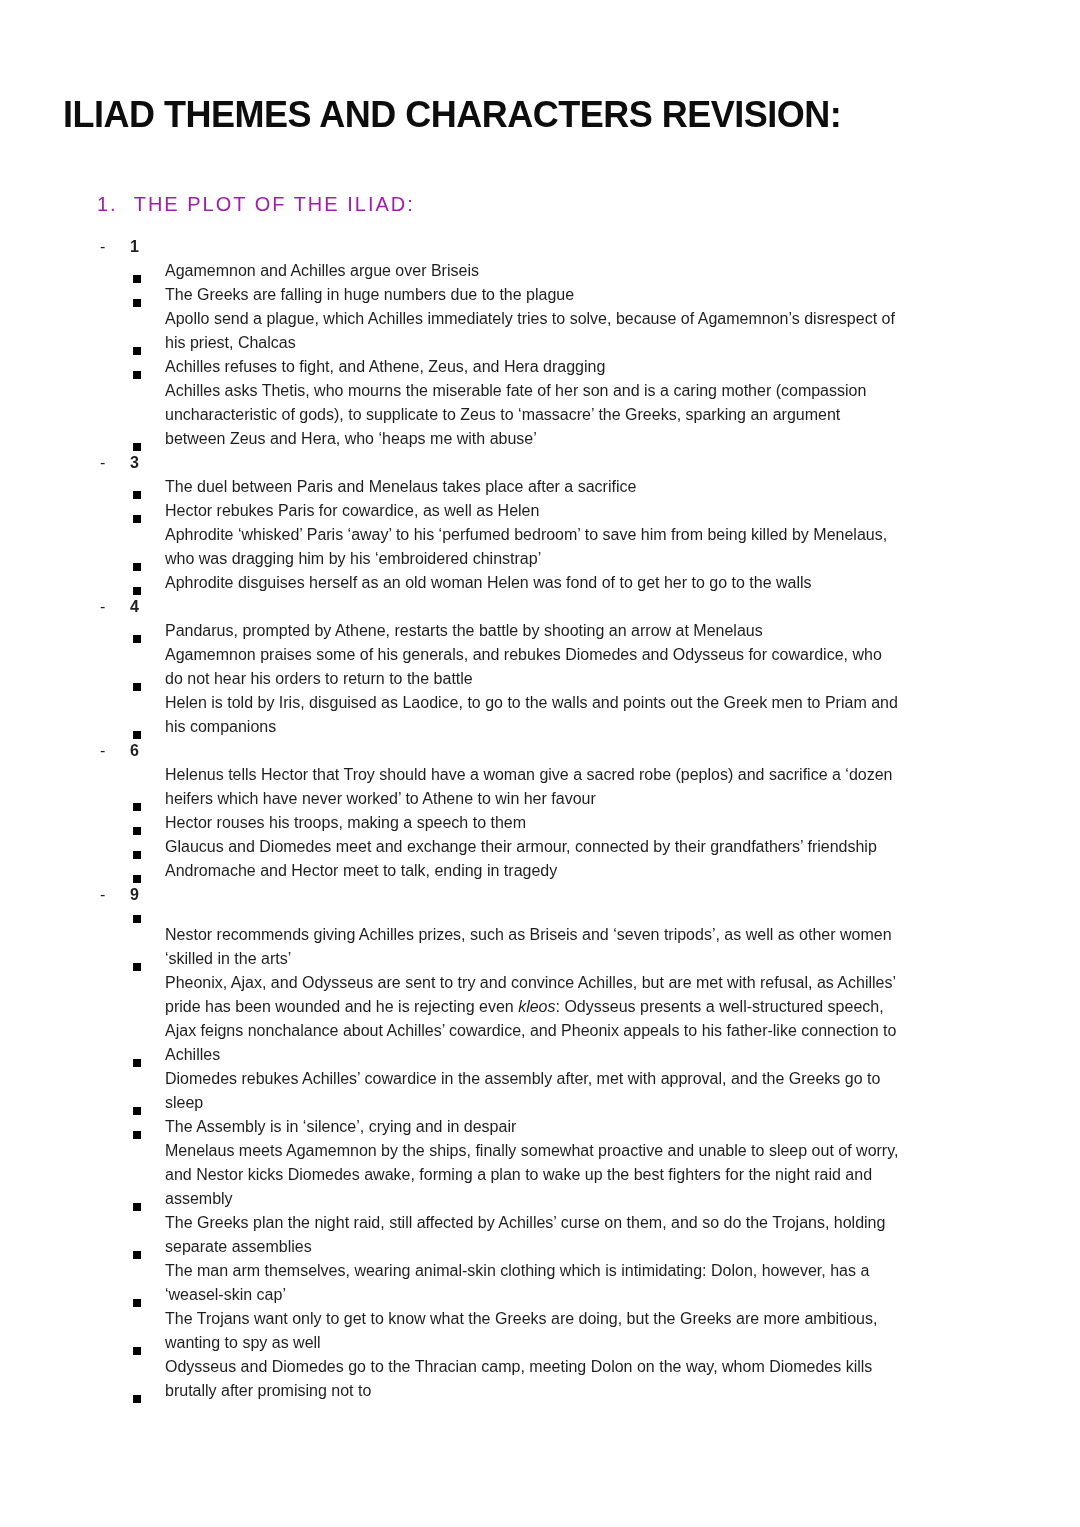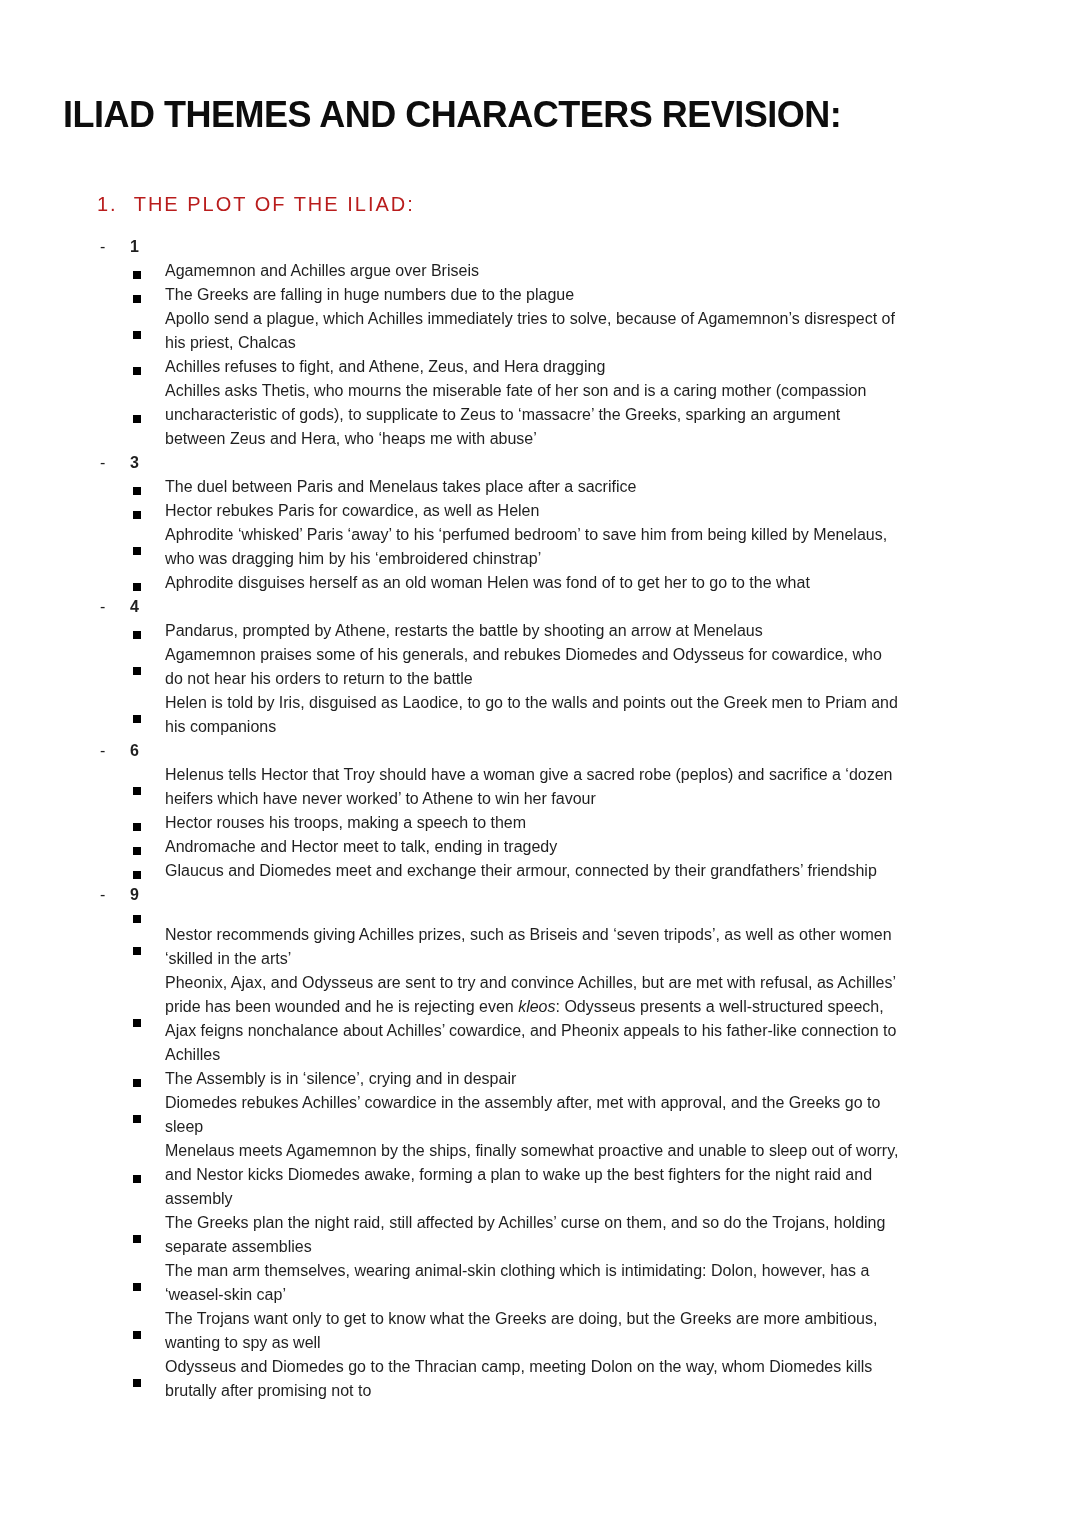--- a/index.html
+++ b/index.html
@@ -24,21 +24,21 @@
     font-weight: 700;
     letter-spacing: -0.5px;
     color: #0d0d0d;
     line-height: 1.15;
   }
   .section-heading {
     margin: 56px 0 0 97px;
     font-size: 20px;
     font-weight: 400;
     letter-spacing: 2px;
-    color: #b91c1c;
+    color: #a21caf;
     line-height: 26px;
   }
   .section-heading .h-num {
     display: inline-block;
     margin-right: 16px;
   }
   .plot-list {
     margin-top: 18px;
     font-size: 16px;
     line-height: 24px;
@@ -50,21 +50,21 @@
   .section-head .dash {
     display: inline-block;
     width: 30px;
     font-weight: 400;
   }
   .section-head .book-num {
     font-weight: 700;
   }
   .item {
     display: flex;
-    align-items: center;
+    align-items: flex-end;
     padding-left: 133px;
     padding-right: 60px;
   }
   .bullet {
     flex: 0 0 8px;
     width: 8px;
     height: 8px;
     background: #000000;
     margin-top: 8px;
     margin-right: 24px;
@@ -118,21 +118,21 @@
         <div class="item">
           <span class="bullet"></span>
           <span class="item-text"><span>Hector rebukes Paris for cowardice, as well as Helen</span></span>
         </div>
         <div class="item">
           <span class="bullet"></span>
           <span class="item-text"><span>Aphrodite ‘whisked’ Paris ‘away’ to his ‘perfumed bedroom’ to save him from being killed by Menelaus, who was dragging him by his ‘embroidered chinstrap’</span></span>
         </div>
         <div class="item">
           <span class="bullet"></span>
-          <span class="item-text"><span>Aphrodite disguises herself as an old woman Helen was fond of to get her to go to the what</span></span>
+          <span class="item-text"><span>Aphrodite disguises herself as an old woman Helen was fond of to get her to go to the walls</span></span>
         </div>
       </div>
       <div class="section">
         <div class="section-head"><span class="dash">-</span><span class="book-num">4</span></div>
         <div class="item">
           <span class="bullet"></span>
           <span class="item-text"><span>Pandarus, prompted by Athene, restarts the battle by shooting an arrow at Menelaus</span></span>
         </div>
         <div class="item">
           <span class="bullet"></span>
@@ -148,47 +148,47 @@
         <div class="item">
           <span class="bullet"></span>
           <span class="item-text"><span>Helenus tells Hector that Troy should have a woman give a sacred robe (peplos) and sacrifice a ‘dozen heifers which have never worked’ to Athene to win her favour</span></span>
         </div>
         <div class="item">
           <span class="bullet"></span>
           <span class="item-text"><span>Hector rouses his troops, making a speech to them</span></span>
         </div>
         <div class="item">
           <span class="bullet"></span>
+          <span class="item-text"><span>Glaucus and Diomedes meet and exchange their armour, connected by their grandfathers’ friendship</span></span>
+        </div>
+        <div class="item">
+          <span class="bullet"></span>
           <span class="item-text"><span>Andromache and Hector meet to talk, ending in tragedy</span></span>
         </div>
-        <div class="item">
-          <span class="bullet"></span>
-          <span class="item-text"><span>Glaucus and Diomedes meet and exchange their armour, connected by their grandfathers’ friendship</span></span>
-        </div>
       </div>
       <div class="section">
         <div class="section-head"><span class="dash">-</span><span class="book-num">9</span></div>
         <div class="item">
           <span class="bullet"></span>
         </div>
         <div class="item">
           <span class="bullet"></span>
           <span class="item-text"><span>Nestor recommends giving Achilles prizes, such as Briseis and ‘seven tripods’, as well as other women ‘skilled in the arts’</span></span>
         </div>
         <div class="item">
           <span class="bullet"></span>
           <span class="item-text"><span>Pheonix, Ajax, and Odysseus are sent to try and convince Achilles, but are met with refusal, as Achilles’ pride has been wounded and he is rejecting even </span><span class="italic">kleos</span><span>: Odysseus presents a well-structured speech, Ajax feigns nonchalance about Achilles’ cowardice, and Pheonix appeals to his father-like connection to Achilles</span></span>
         </div>
         <div class="item">
           <span class="bullet"></span>
+          <span class="item-text"><span>Diomedes rebukes Achilles’ cowardice in the assembly after, met with approval, and the Greeks go to sleep</span></span>
+        </div>
+        <div class="item">
+          <span class="bullet"></span>
           <span class="item-text"><span>The Assembly is in ‘silence’, crying and in despair</span></span>
-        </div>
-        <div class="item">
-          <span class="bullet"></span>
-          <span class="item-text"><span>Diomedes rebukes Achilles’ cowardice in the assembly after, met with approval, and the Greeks go to sleep</span></span>
         </div>
       </div>
       <div class="section">
         <div class="item">
           <span class="bullet"></span>
           <span class="item-text"><span>Menelaus meets Agamemnon by the ships, finally somewhat proactive and unable to sleep out of worry, and Nestor kicks Diomedes awake, forming a plan to wake up the best fighters for the night raid and assembly</span></span>
         </div>
         <div class="item">
           <span class="bullet"></span>
           <span class="item-text"><span>The Greeks plan the night raid, still affected by Achilles’ curse on them, and so do the Trojans, holding separate assemblies</span></span>

